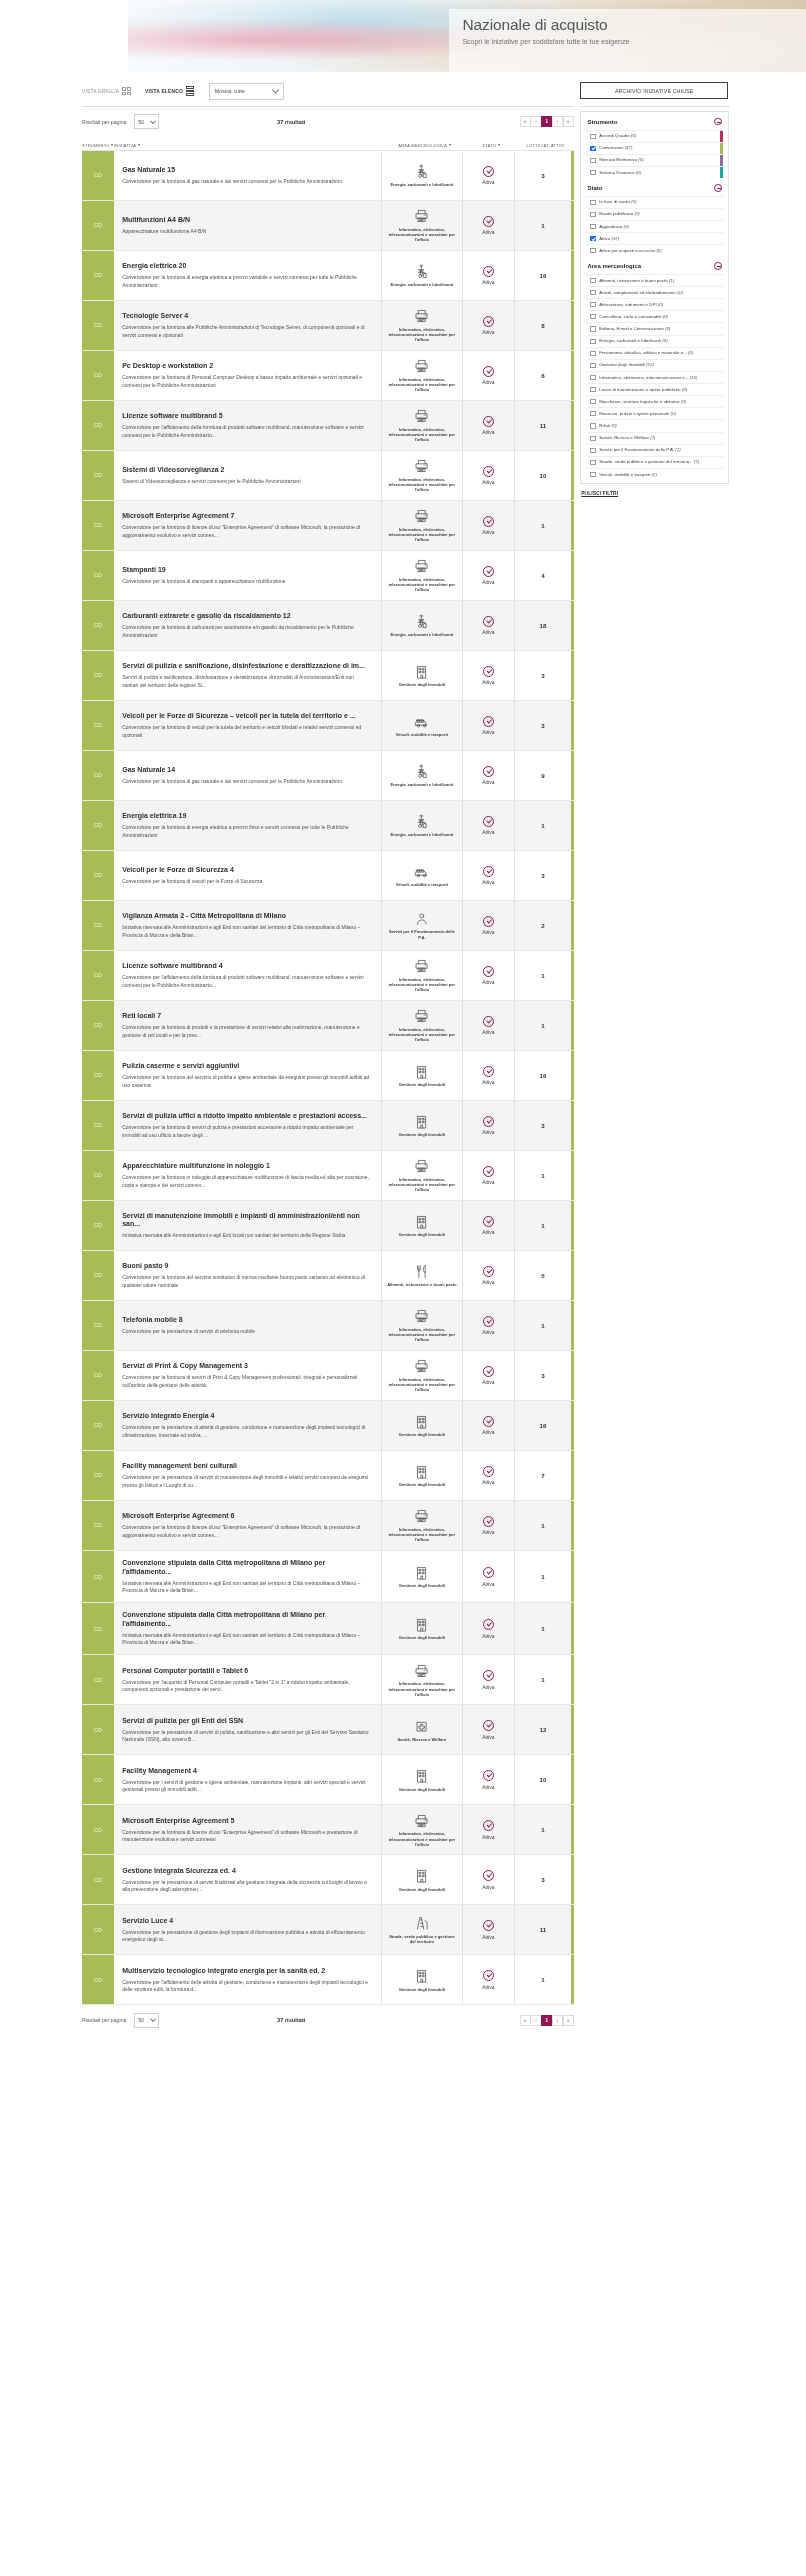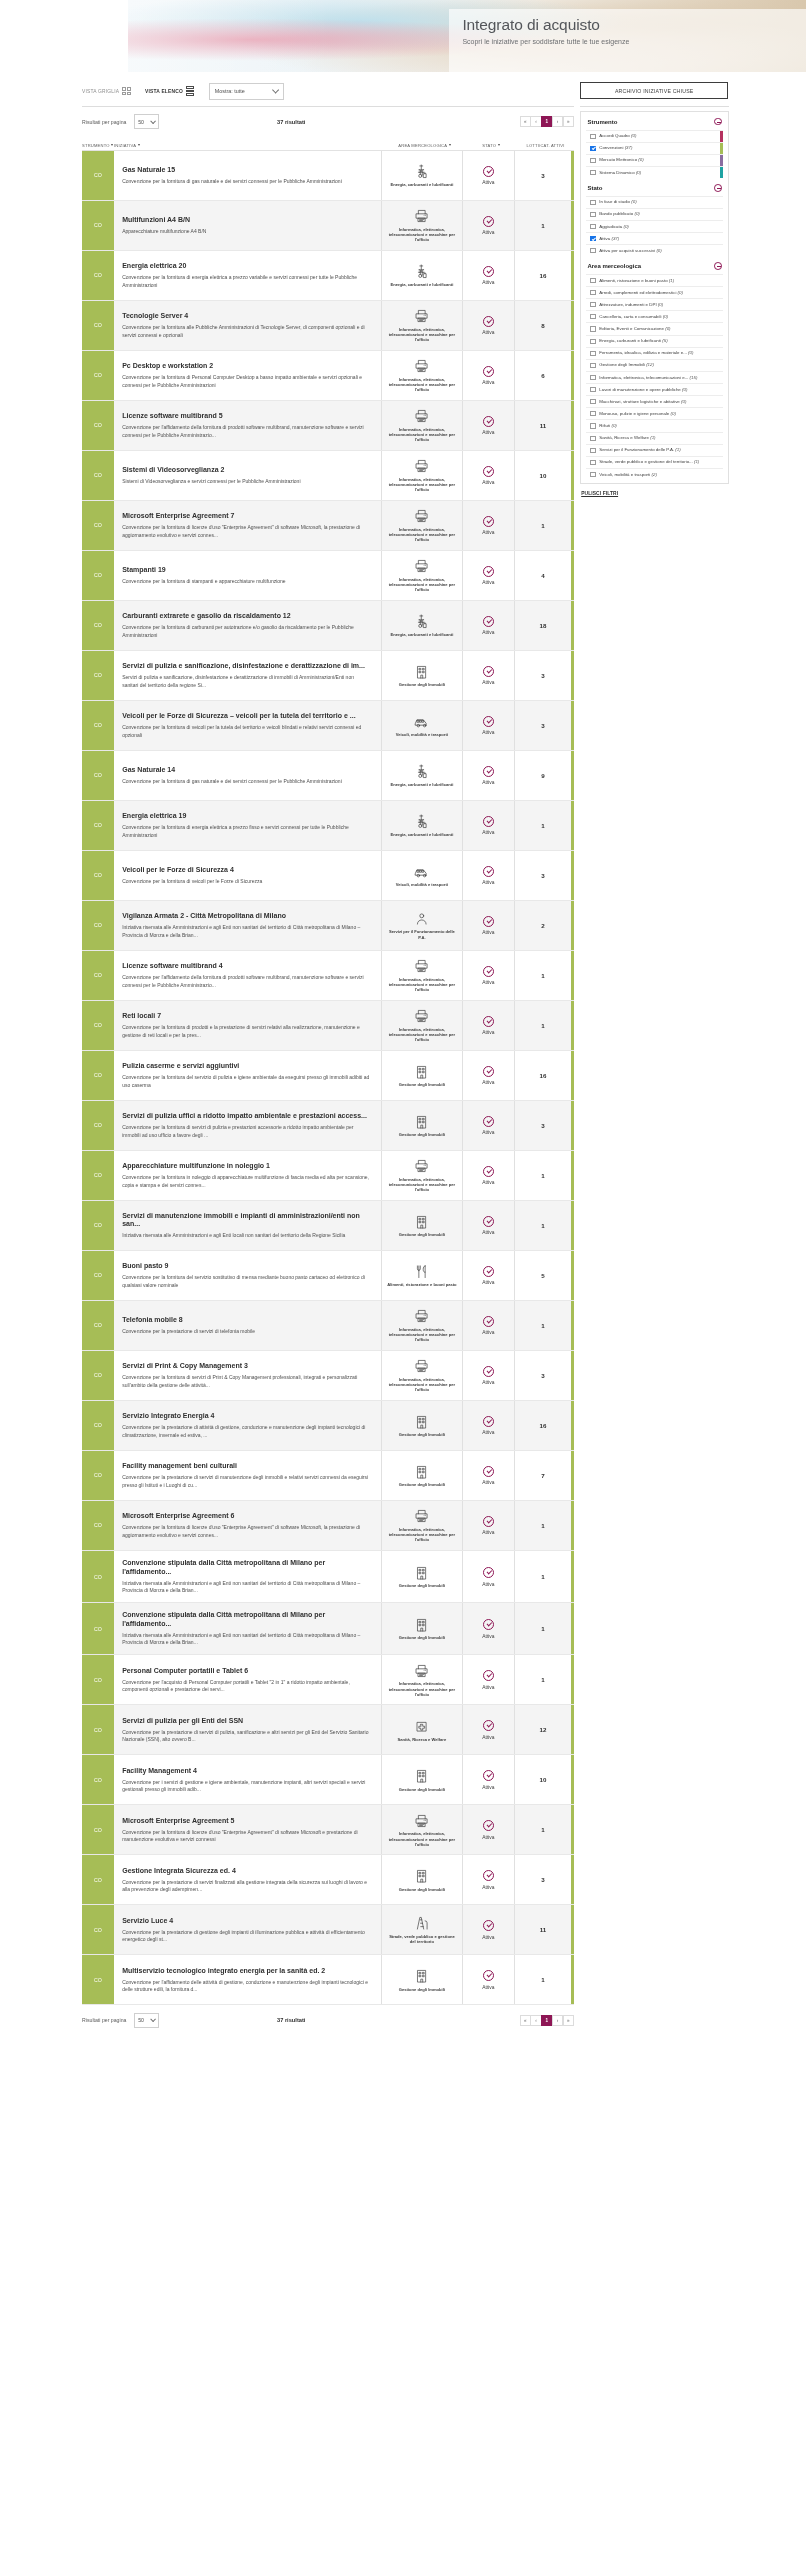--- a/index.html
+++ b/index.html
@@ -362,21 +362,21 @@
     cursor:pointer;
     letter-spacing:0.1px;
   }
 </style>
 </head>
 <body>
 
 <div class="hero">
   <div class="hero-photo"></div>
   <div class="hero-panel">
-    <div class="hero-title">Integrato di acquisto</div>
+    <div class="hero-title">Nazionale di acquisto</div>
     <div class="hero-sub">Scopri le iniziative per soddisfare tutte le tue esigenze</div>
   </div>
 </div>
 
 <div class="wrap">
   <div class="cols">
 
     <div class="main-col">
 
       <div class="topbar">

